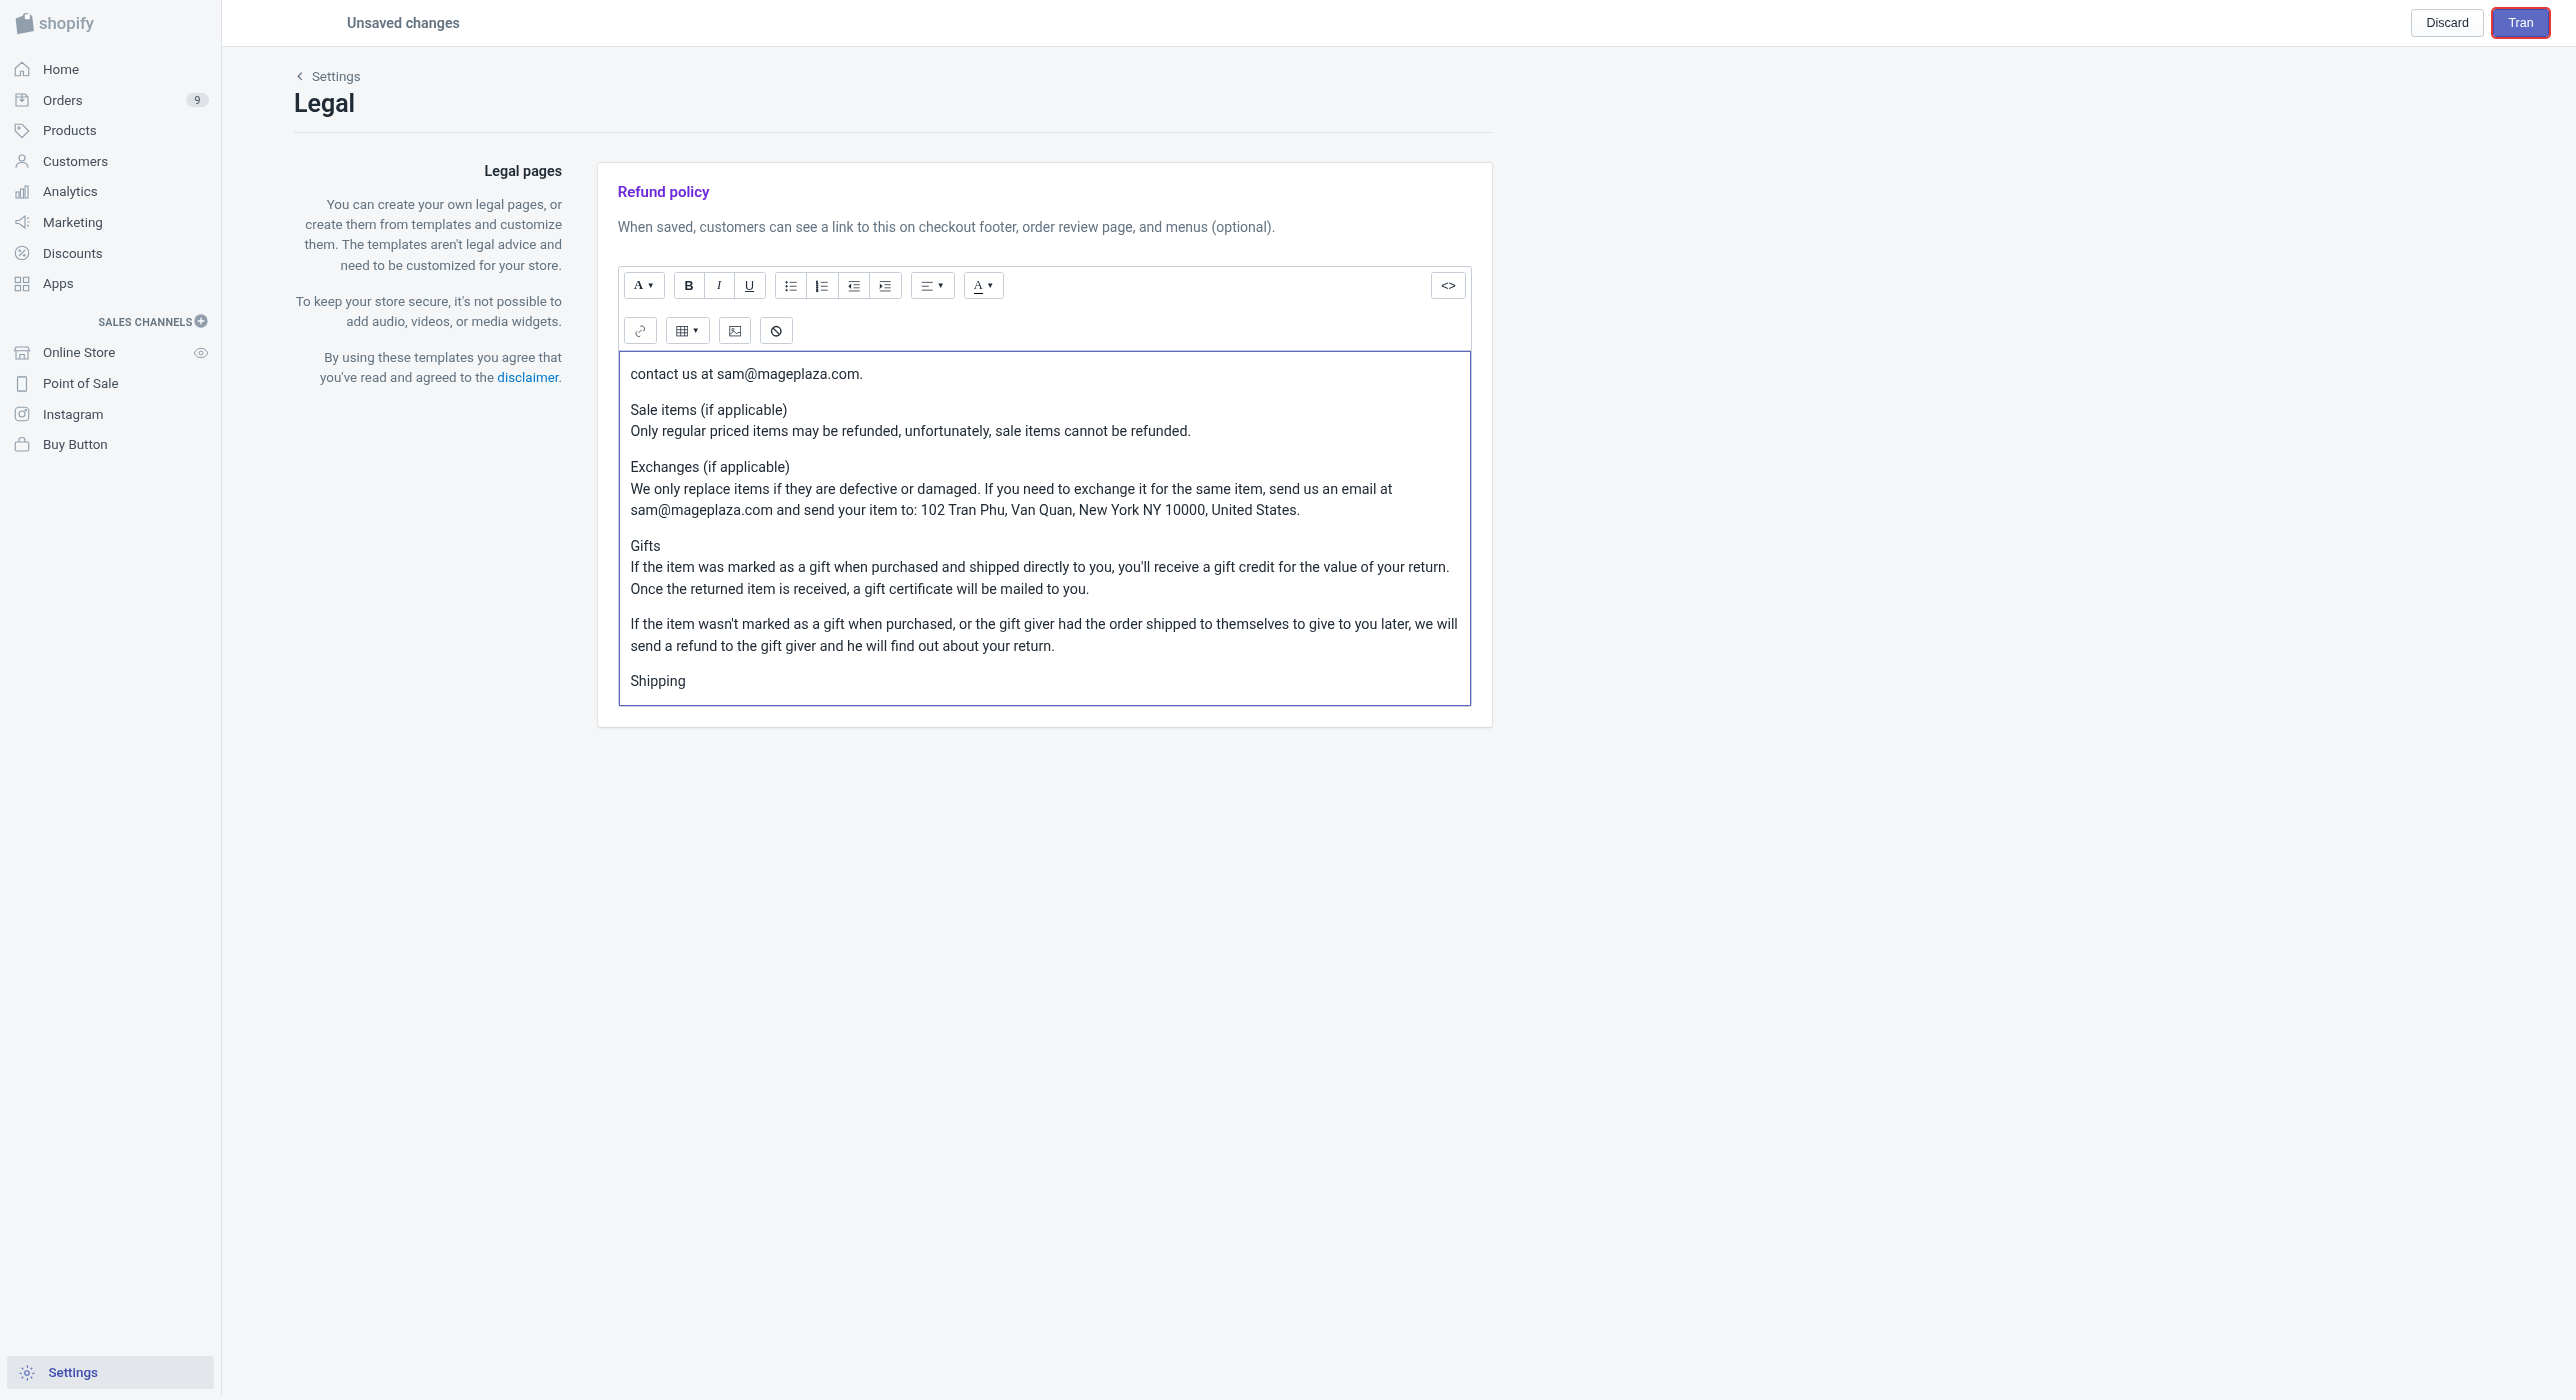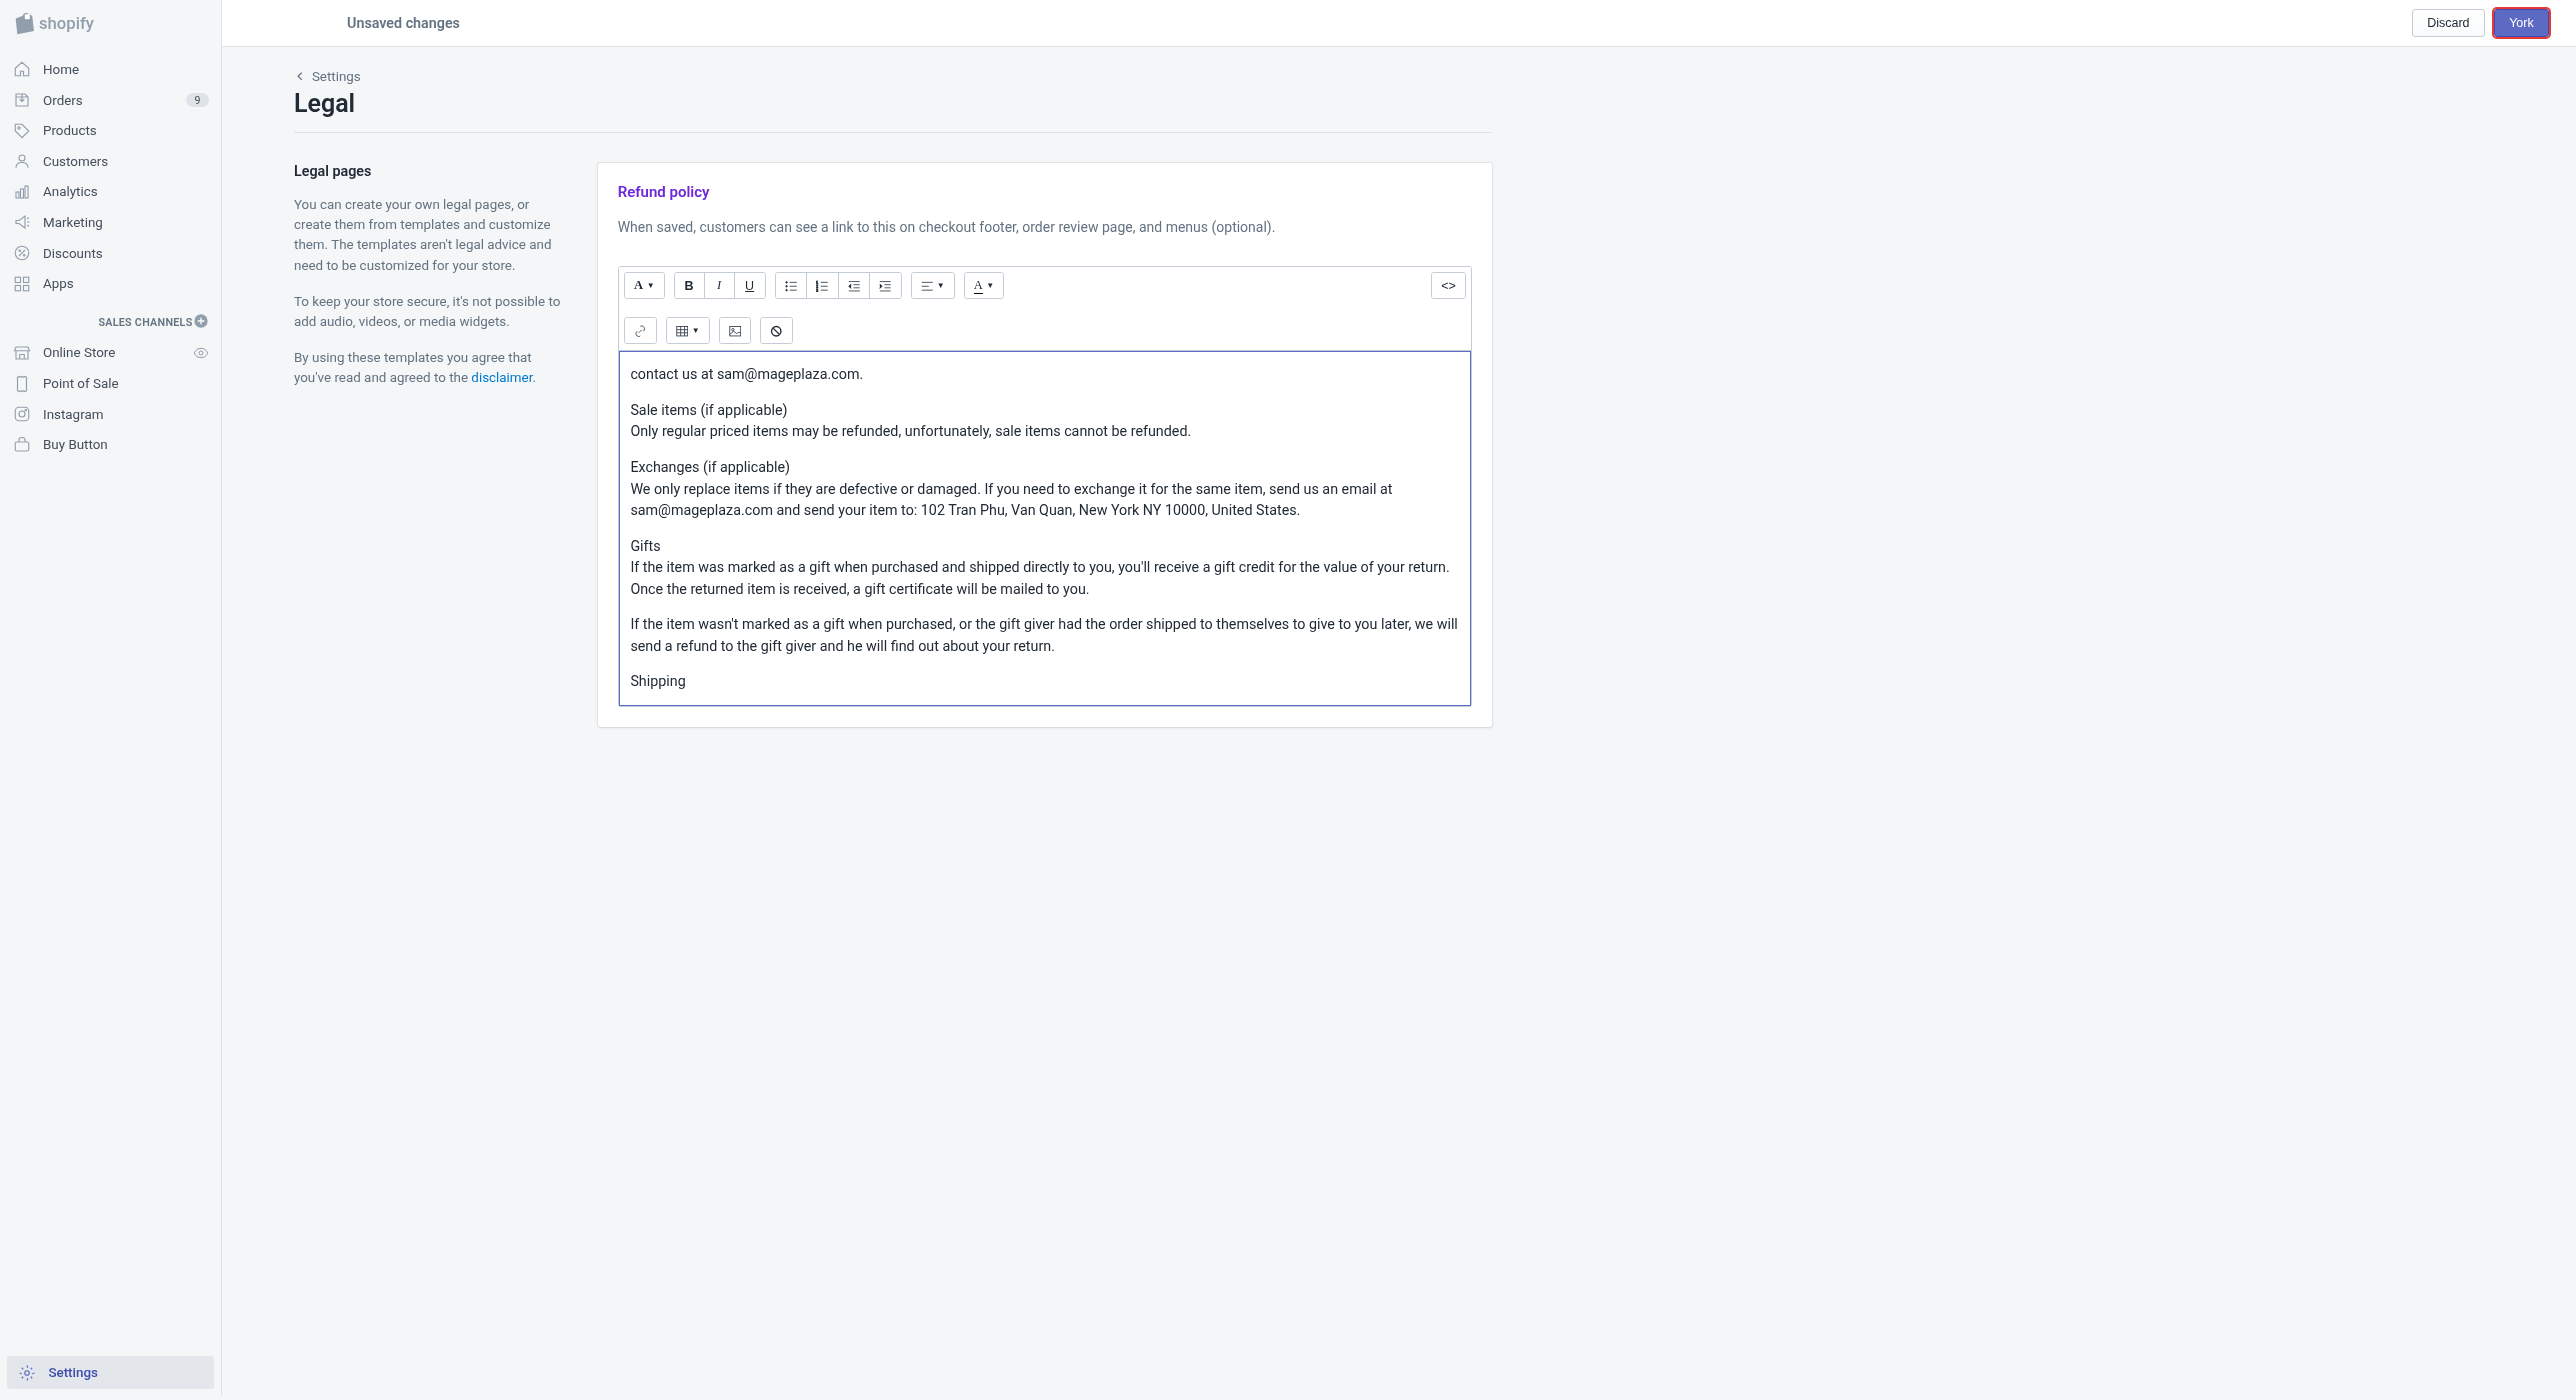--- a/index.html
+++ b/index.html
@@ -191,20 +191,21 @@
       border-top: 0.9px solid #dfe3e8;
       margin-bottom: 30px;
     }
     .content-row {
       display: flex;
       gap: 36px;
     }
     .left-col {
       width: 268px;
       flex-shrink: 0;
+      text-align: right;
     }
     .section-heading {
       font-size: 14.3px;
       font-weight: 600;
       color: #212b36;
       margin-bottom: 16px;
     }
     .section-desc {
       font-size: 13.4px;
       color: #637381;
@@ -301,21 +302,21 @@
     <div class="topbar-logo">
       <svg class="logo-svg" viewBox="0 0 120 30" style="font-size:14px">
         <path d="M18 5 L20 4 L22 7 L24 24 L4 28 L2 9 L10 6 L12 3 L16 2 Z" fill="#919eab" stroke="none"></path>
         <rect x="13" y="4" width="6" height="6" rx="1" fill="#fff"></rect>
         <text x="30" y="22" font-size="20" font-weight="500" fill="#919eab" font-family="inherit">shopify</text>
       </svg>
     </div>
     <div class="topbar-status">Unsaved changes</div>
     <div class="topbar-actions">
       <button class="btn">Discard</button>
-      <button class="btn btn-primary save-highlight">York</button>
+      <button class="btn btn-primary save-highlight">Tran</button>
     </div>
   </div>
 
   <div class="sidebar">
     <div class="sidebar-nav">
       <div class="nav-item">
         <span class="nav-icon">
             <svg viewBox="0 0 24 24">
               <path d="M3 11 L12 3 L21 11 V21 H14 V15 H10 V21 H3 Z"></path>
             </svg>

